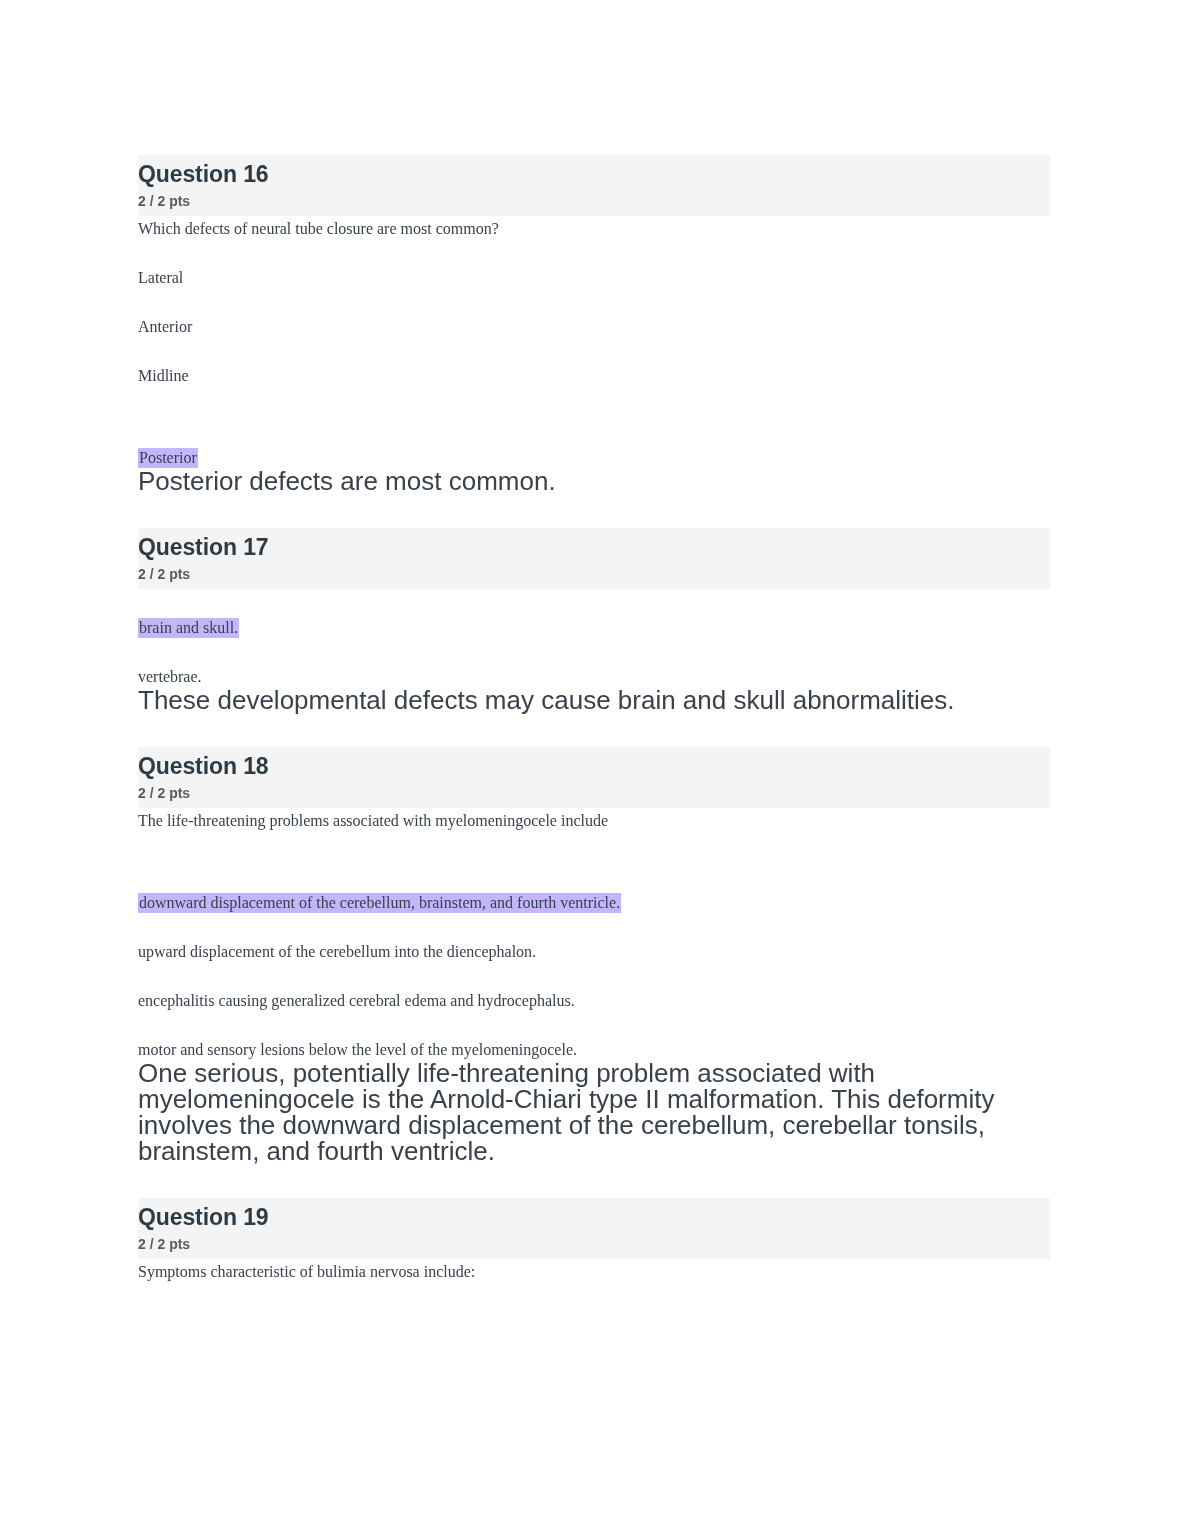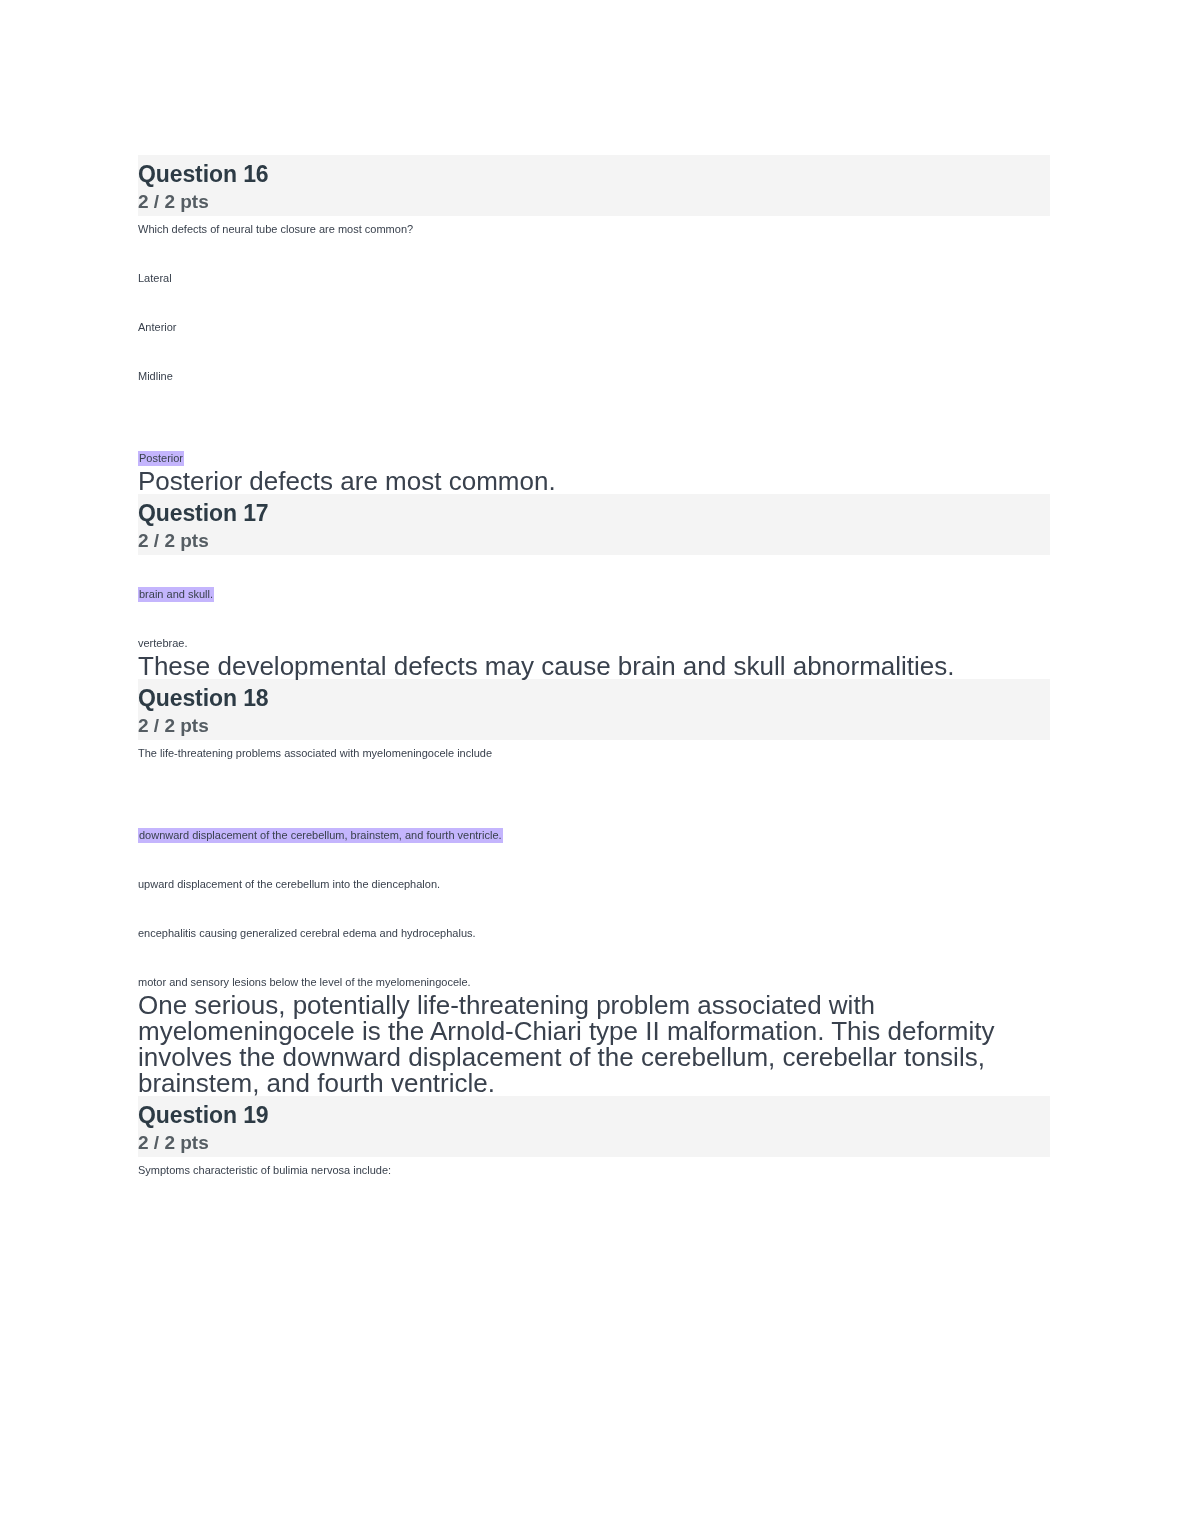--- a/index.html
+++ b/index.html
@@ -21,55 +21,57 @@
     height: 1540px;
     box-sizing: border-box;
     padding: 155px 138px 0 138px;
   }
 
   
   .question-block {
     margin: 0;
   }
   .question-block + .question-block {
+    margin-top: 34px;
   }
 
   .q-header {
     background: #f4f4f4;
     width: 912px;
     box-sizing: border-box;
     padding: 0 0 2px 0;
   }
 
   .q-title {
     font-size: 23px;
     font-weight: bold;
     color: #2d3b45;
     line-height: 30px;
     letter-spacing: -0.1px;
     margin: 0;
     padding-top: 4px;
   }
 
   .q-points {
-    font-size: 19px;
+    font-size: 14px;
     font-weight: bold;
     color: #555d63;
     line-height: 25px;
     margin: 0;
   }
 
   
   .q-prompt,
   .option {
-    font-size: 11px;
+    font-size: 16px;
     line-height: 20px;
     color: #39414d;
     margin: 0;
     white-space: nowrap;
+    font-family: Liberation Serif, serif;
   }
 
   .q-prompt {
     padding-top: 3px;
   }
 
   
   .option {
     margin-top: 29px;
   }

